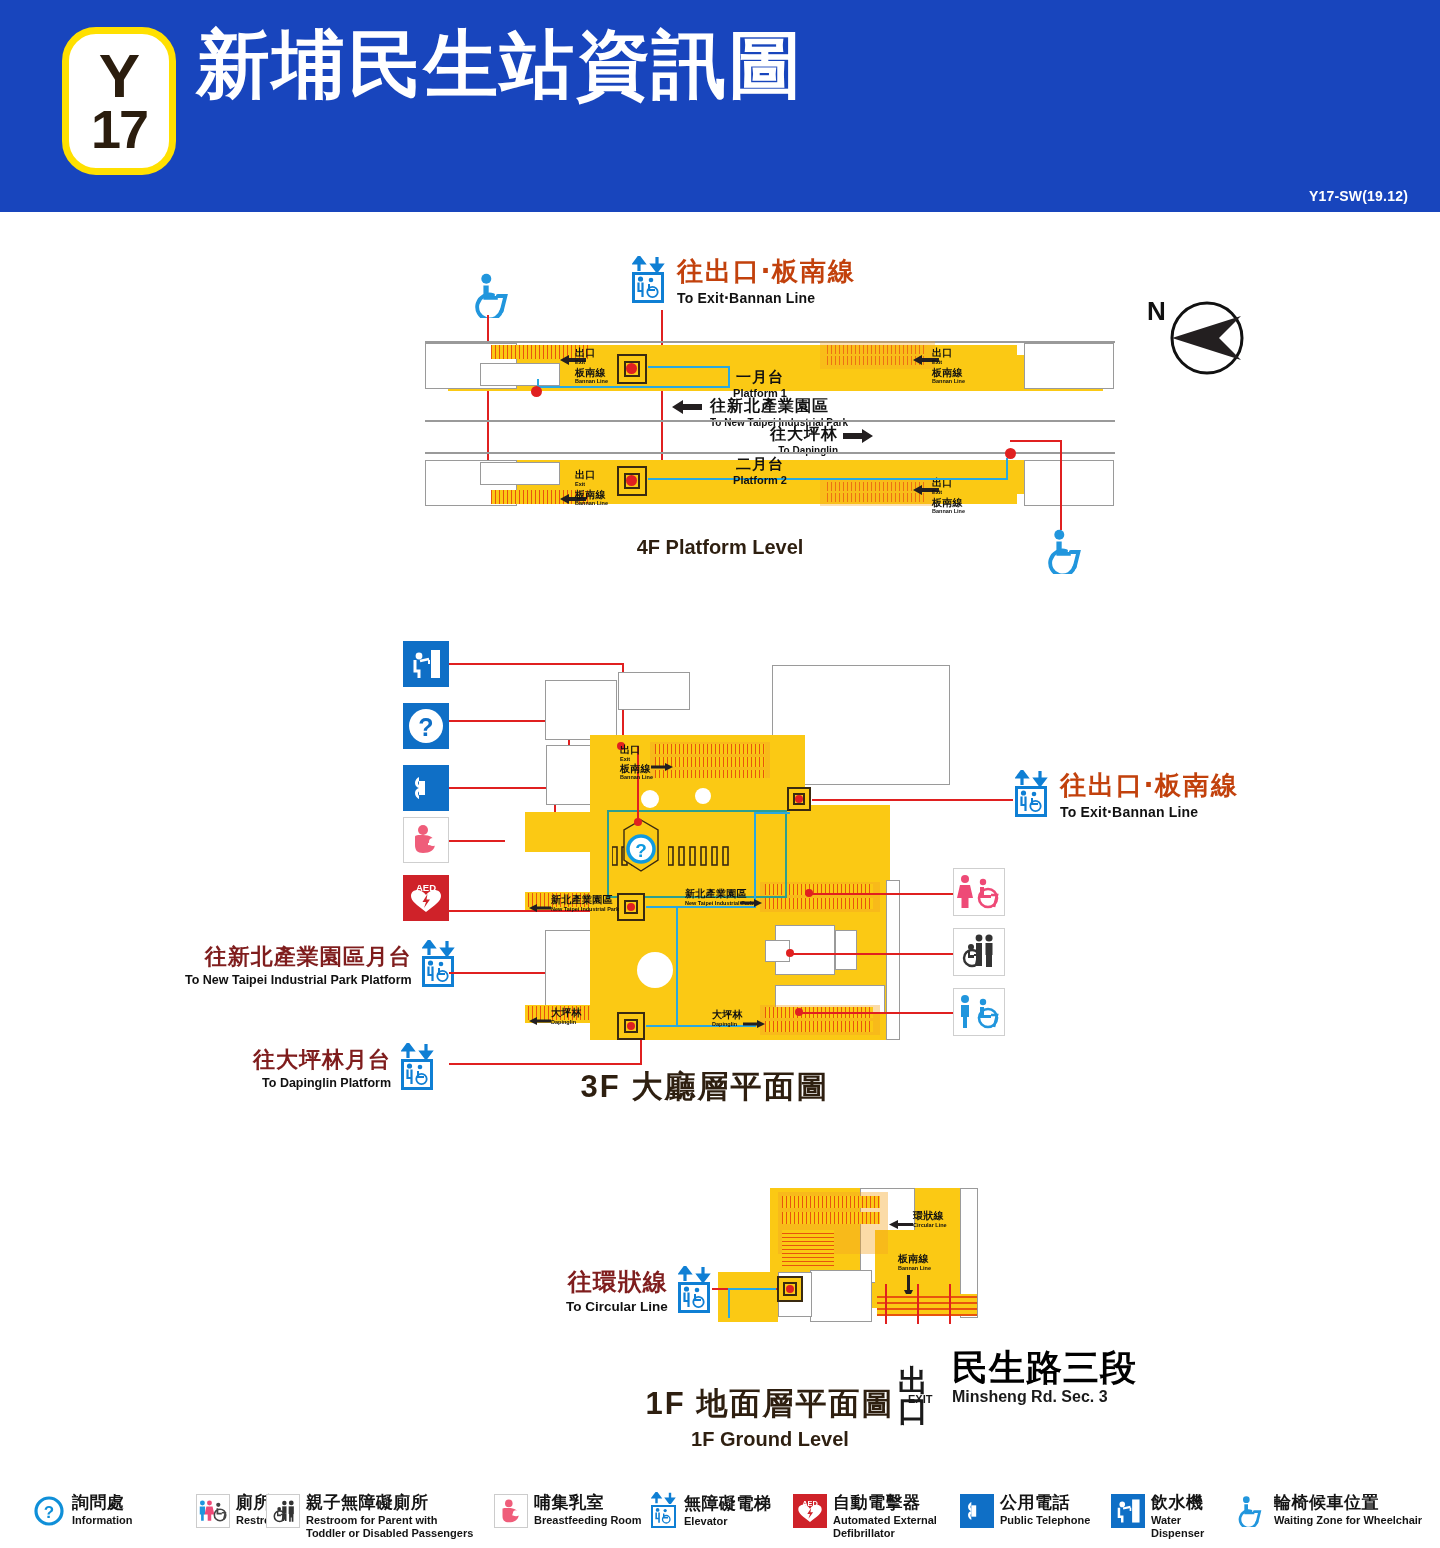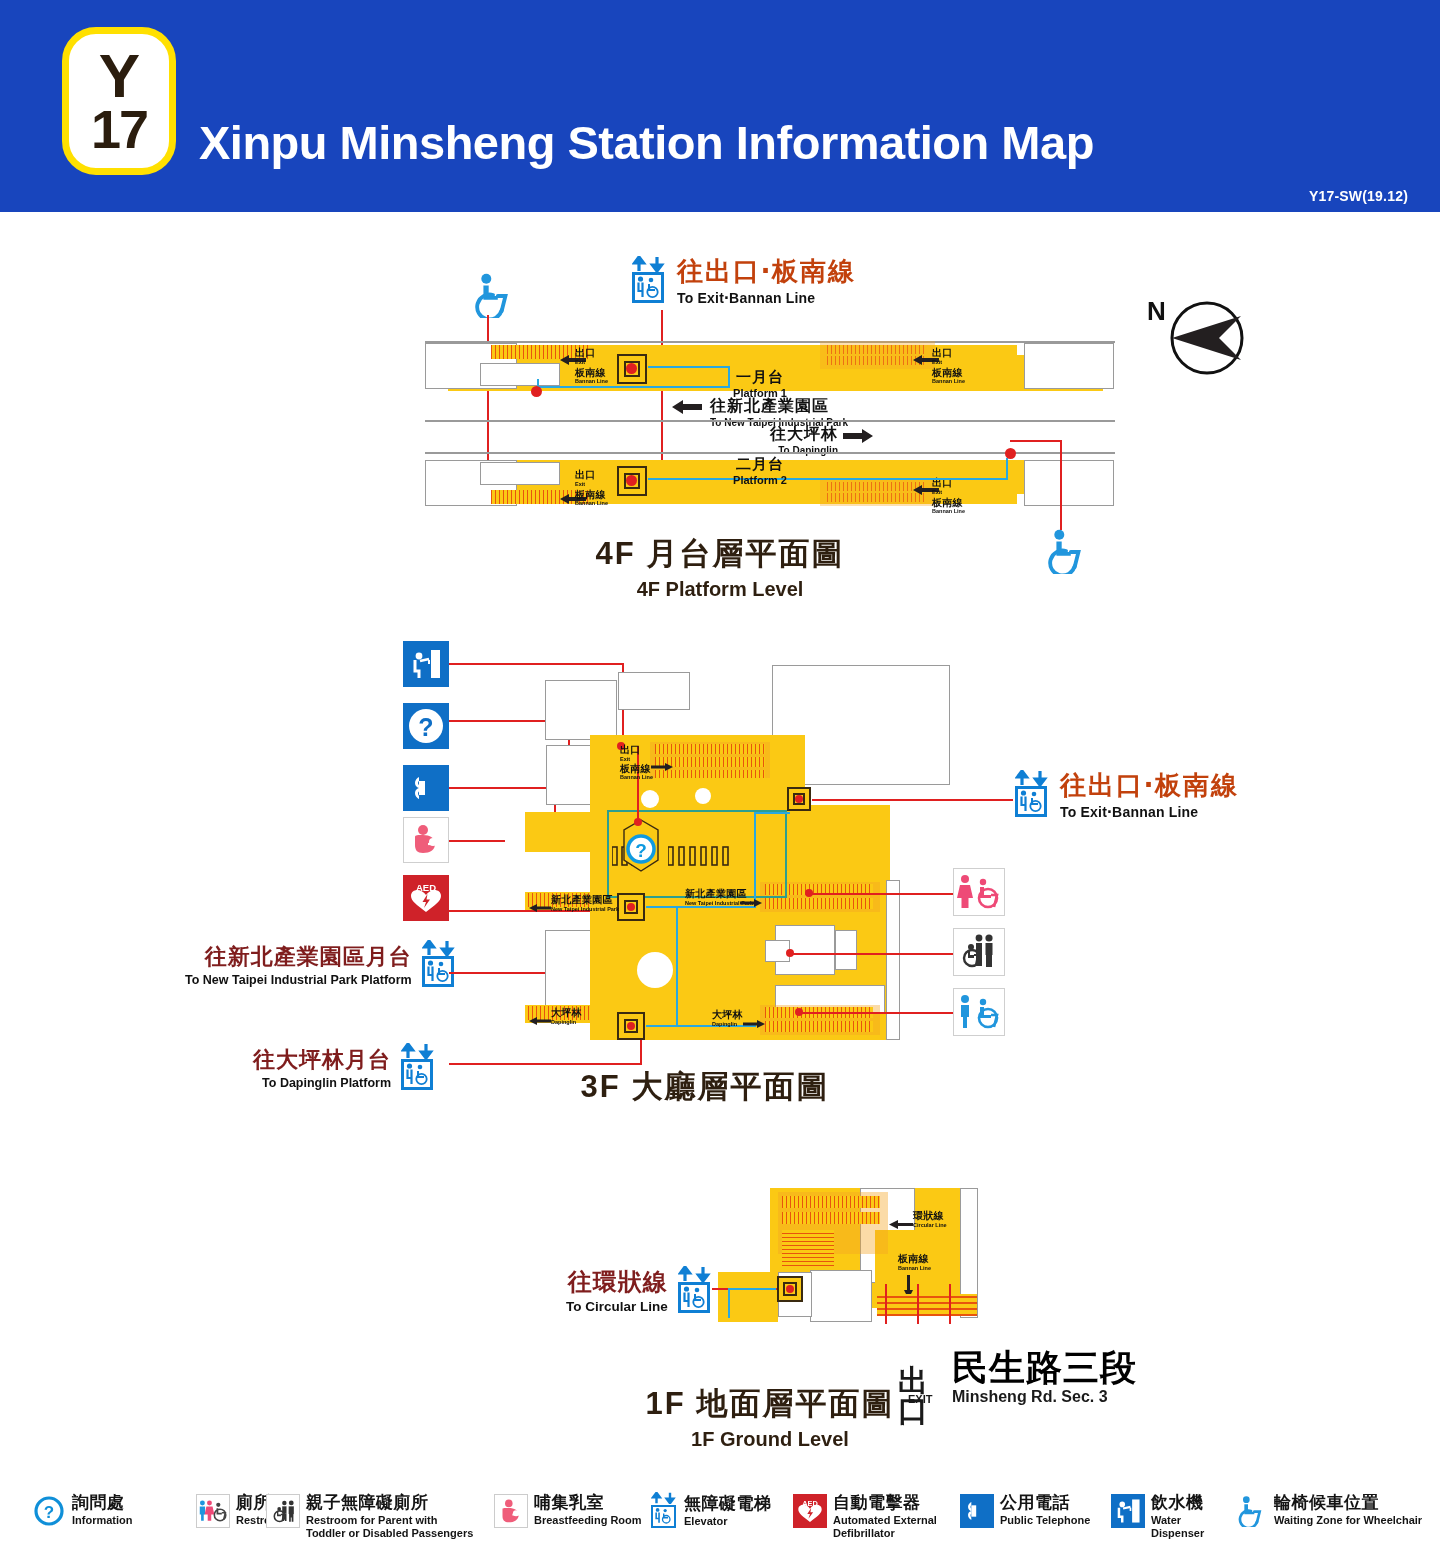--- a/index.html
+++ b/index.html
@@ -149,21 +149,21 @@
 </head>
 <body>
 
 <div id="root">
 
   <div class="header">
     <div class="station-badge">
       <span class="badge-letter">Y</span>
       <span class="badge-number">17</span>
     </div>
-    <div class="title-en">Xinpu Minsheng Station Information Map</div>
+    <div class="title-zh">新埔民生站資訊圖</div>
     <div class="ref-code">Y17-SW(19.12)</div>
   </div>
 
   <div class="compass" style="left:1155px; top:300px; width:96px; height:76px;">
     <div class="compass-n" style="left:-8px; top:-4px;">N</div>
     <svg width="96" height="76" viewBox="0 0 96 76">
       <circle cx="52" cy="38" r="35" fill="#ffffff" stroke="#111" stroke-width="3"></circle>
       <path d="M17 38 L86 16 L64 38 L86 60 Z" fill="#231f20"></path>
     </svg>
   </div>
@@ -323,21 +323,20 @@
     <div style="position:absolute; left:1043px; top:528px;">
       <svg width="46" height="46" viewBox="0 0 48 48">
         <circle cx="17" cy="7" r="5.2" class="wheel-blue"></circle>
         <path d="M14 14 L14 29 L29 29 L29 25 L19.5 25 L19.5 14 Z" class="wheel-blue"></path>
         <path d="M29 25 L37 25 L33 41" stroke="#2196dd" stroke-width="4" fill="none" stroke-linecap="round"></path>
         <path d="M24 24 A13 13 0 1 0 33 40" stroke="#2196dd" stroke-width="4" fill="none" stroke-linecap="round"></path>
       </svg>
     </div>
 
     <div class="floor-title" style="left:520px; top:533px; width:400px;">
-      <div class="ft-zh">4F  月台層平面圖</div>
       <div class="ft-en">4F Platform Level</div>
     </div>
   </div>
 
   <div class="fp" style="left:0; top:0; width:1440px; height:1160px;">
 
     <div class="tile" style="left:403px; top:641px;">
       <svg width="34" height="34" viewBox="0 0 34 34">
         <rect x="22" y="3" width="9" height="28" fill="#ffffff"></rect>
         <circle cx="10" cy="9" r="3.4" fill="#ffffff"></circle>

